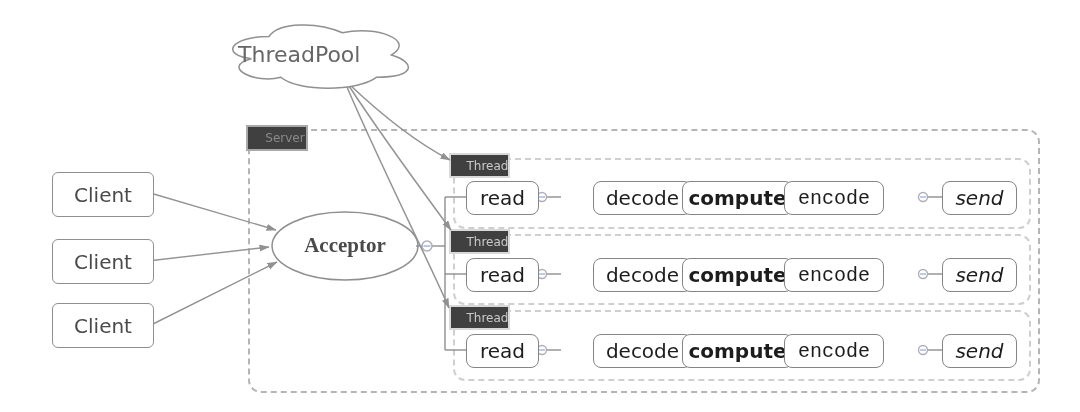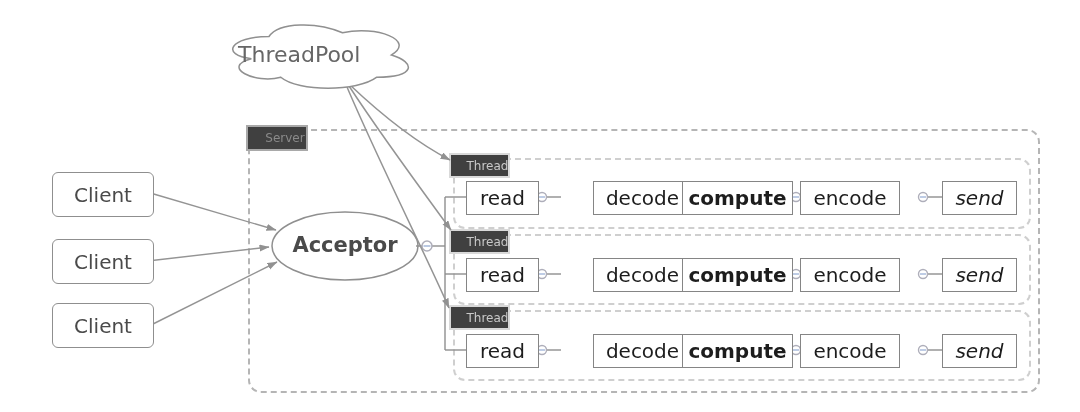--- a/index.html
+++ b/index.html
@@ -29,34 +29,34 @@
   .thread-tag{left:449px;width:61px;height:25px;border:2px solid #d9d9d9;color:#c9c9c9;}
   
   .client{
     position:absolute;left:52px;width:100px;height:43px;background:#fff;
     border:1.5px solid #8f8f8f;border-radius:6px;display:flex;align-items:center;
     justify-content:center;font-size:20px;color:#4a4a4a;z-index:3;
   }
   
   .step{
     position:absolute;height:32px;background:#fff;border:1.5px solid #858585;
-    border-radius:0;display:flex;align-items:center;justify-content:center;
+    border-radius:8px;display:flex;align-items:center;justify-content:center;
     font-size:20px;color:#1d1d1d;z-index:3;
   }
   .row1{top:181px;} .row2{top:258px;} .row3{top:334px;}
   .c-read{left:466px;width:71px;} .c-decode{left:593px;width:97px;}
-  .c-compute{left:682px;width:109px;font-weight:bold;} .c-encode{left:800px;width:98px;}
+  .c-compute{left:682px;width:109px;font-weight:bold;} .c-encode{left:784px;width:98px;font-family:Liberation Mono, monospace;}
   .c-send{left:942px;width:73px;font-style:italic;}
   
   .cloud-text{
     left:238px;top:42px;width:160px;font-size:22px;color:#666666;z-index:4;
   }
   .acceptor-text{
     left:274px;top:233px;width:142px;text-align:center;font-size:21px;font-weight:bold;
-    color:#4a4a4a;z-index:3;
+    color:#4a4a4a;z-index:3;font-family:Liberation Serif, serif;
   }
 </style>
 </head>
 <body>
 
 <div class="canvas">
 
   <div class="server-box"></div>
   <div class="thread-box" style="top:158px;"></div>
   <div class="thread-box" style="top:234px;"></div>

